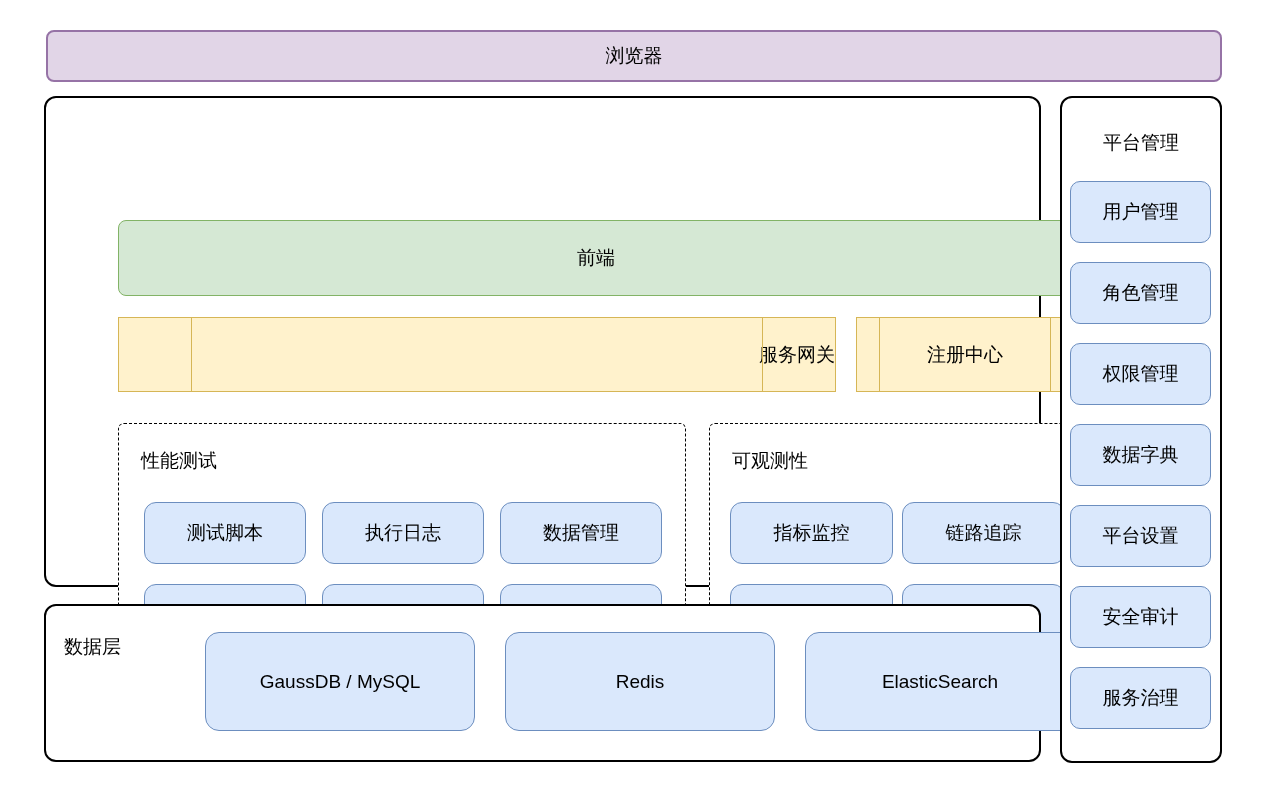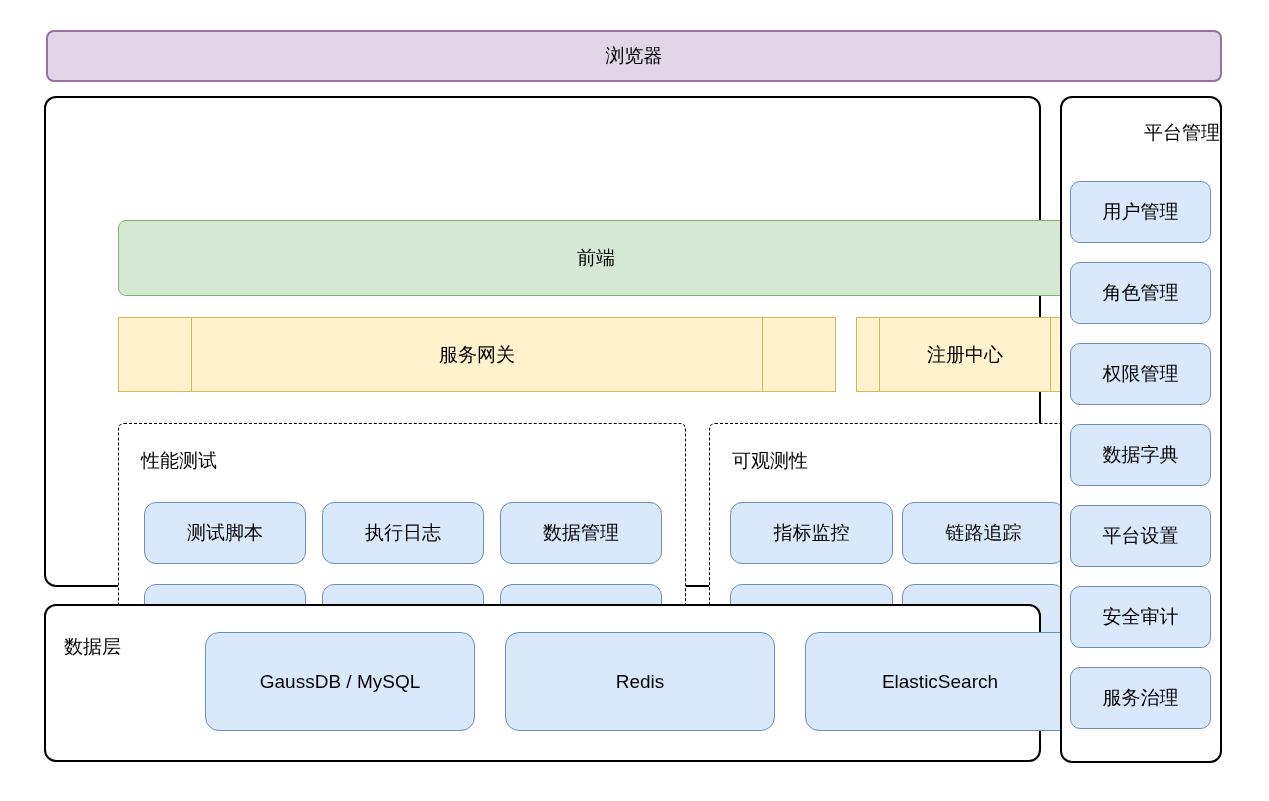--- a/index.html
+++ b/index.html
@@ -33,21 +33,21 @@
 
   
   .process{
     background:#FFF2CC;border:1.5px solid #D6B656;font-size:19px;
   }
   .process::before,.process::after{
     content:"";position:absolute;top:0;bottom:0;width:1.5px;background:#D6B656;
   }
   .process::before{left:10%;}
   .process::after{right:10%;}
-  .gateway{left:72px;top:219px;width:718px;height:75px;}
+  .gateway{left:72px;top:219px;width:718px;height:75px;justify-content:flex-end;}
   .registry{left:810px;top:219px;width:218px;height:75px;}
 
   
   .dashed{border:1.5px dashed #000;border-radius:6px;background:#fff;text-align:right;}
   .perf-box{left:72px;top:325px;width:568px;height:245px;}
   .obs-box{left:663px;top:325px;width:365px;height:245px;}
   .box-title{position:absolute;left:22px;top:24px;font-size:19px;}
 
   .grid{position:absolute;top:78px;display:grid;row-gap:20px;}
   .perf-box .grid{left:25px;grid-template-columns:repeat(3,162px);column-gap:16px;}
@@ -62,21 +62,21 @@
   
   .data-title{position:absolute;left:18px;top:28px;font-size:19px;}
   .stores{position:absolute;left:111px;top:26px;display:flex;gap:30px;margin-left:48px;}
   .store{
     width:270px;height:99px;box-sizing:border-box;
     background:#DAE8FC;border:1.5px solid #6C8EBF;border-radius:14px;
     display:flex;align-items:center;justify-content:center;font-size:19px;
   }
 
   
-  .panel-title{position:absolute;top:22px;left:0;right:0;text-align:right;font-size:19px;}
+  .panel-title{position:absolute;top:32px;left:0;right:0;text-align:center;font-size:19px;}
   .ritems{position:absolute;top:83px;left:8px;right:9px;display:flex;flex-direction:column;gap:19px;}
   .ritem{
     height:62px;box-sizing:border-box;
     background:#DAE8FC;border:1.5px solid #6C8EBF;border-radius:10px;
     display:flex;align-items:center;justify-content:center;font-size:19px;
   }
 </style>
 </head>
 <body>
 

